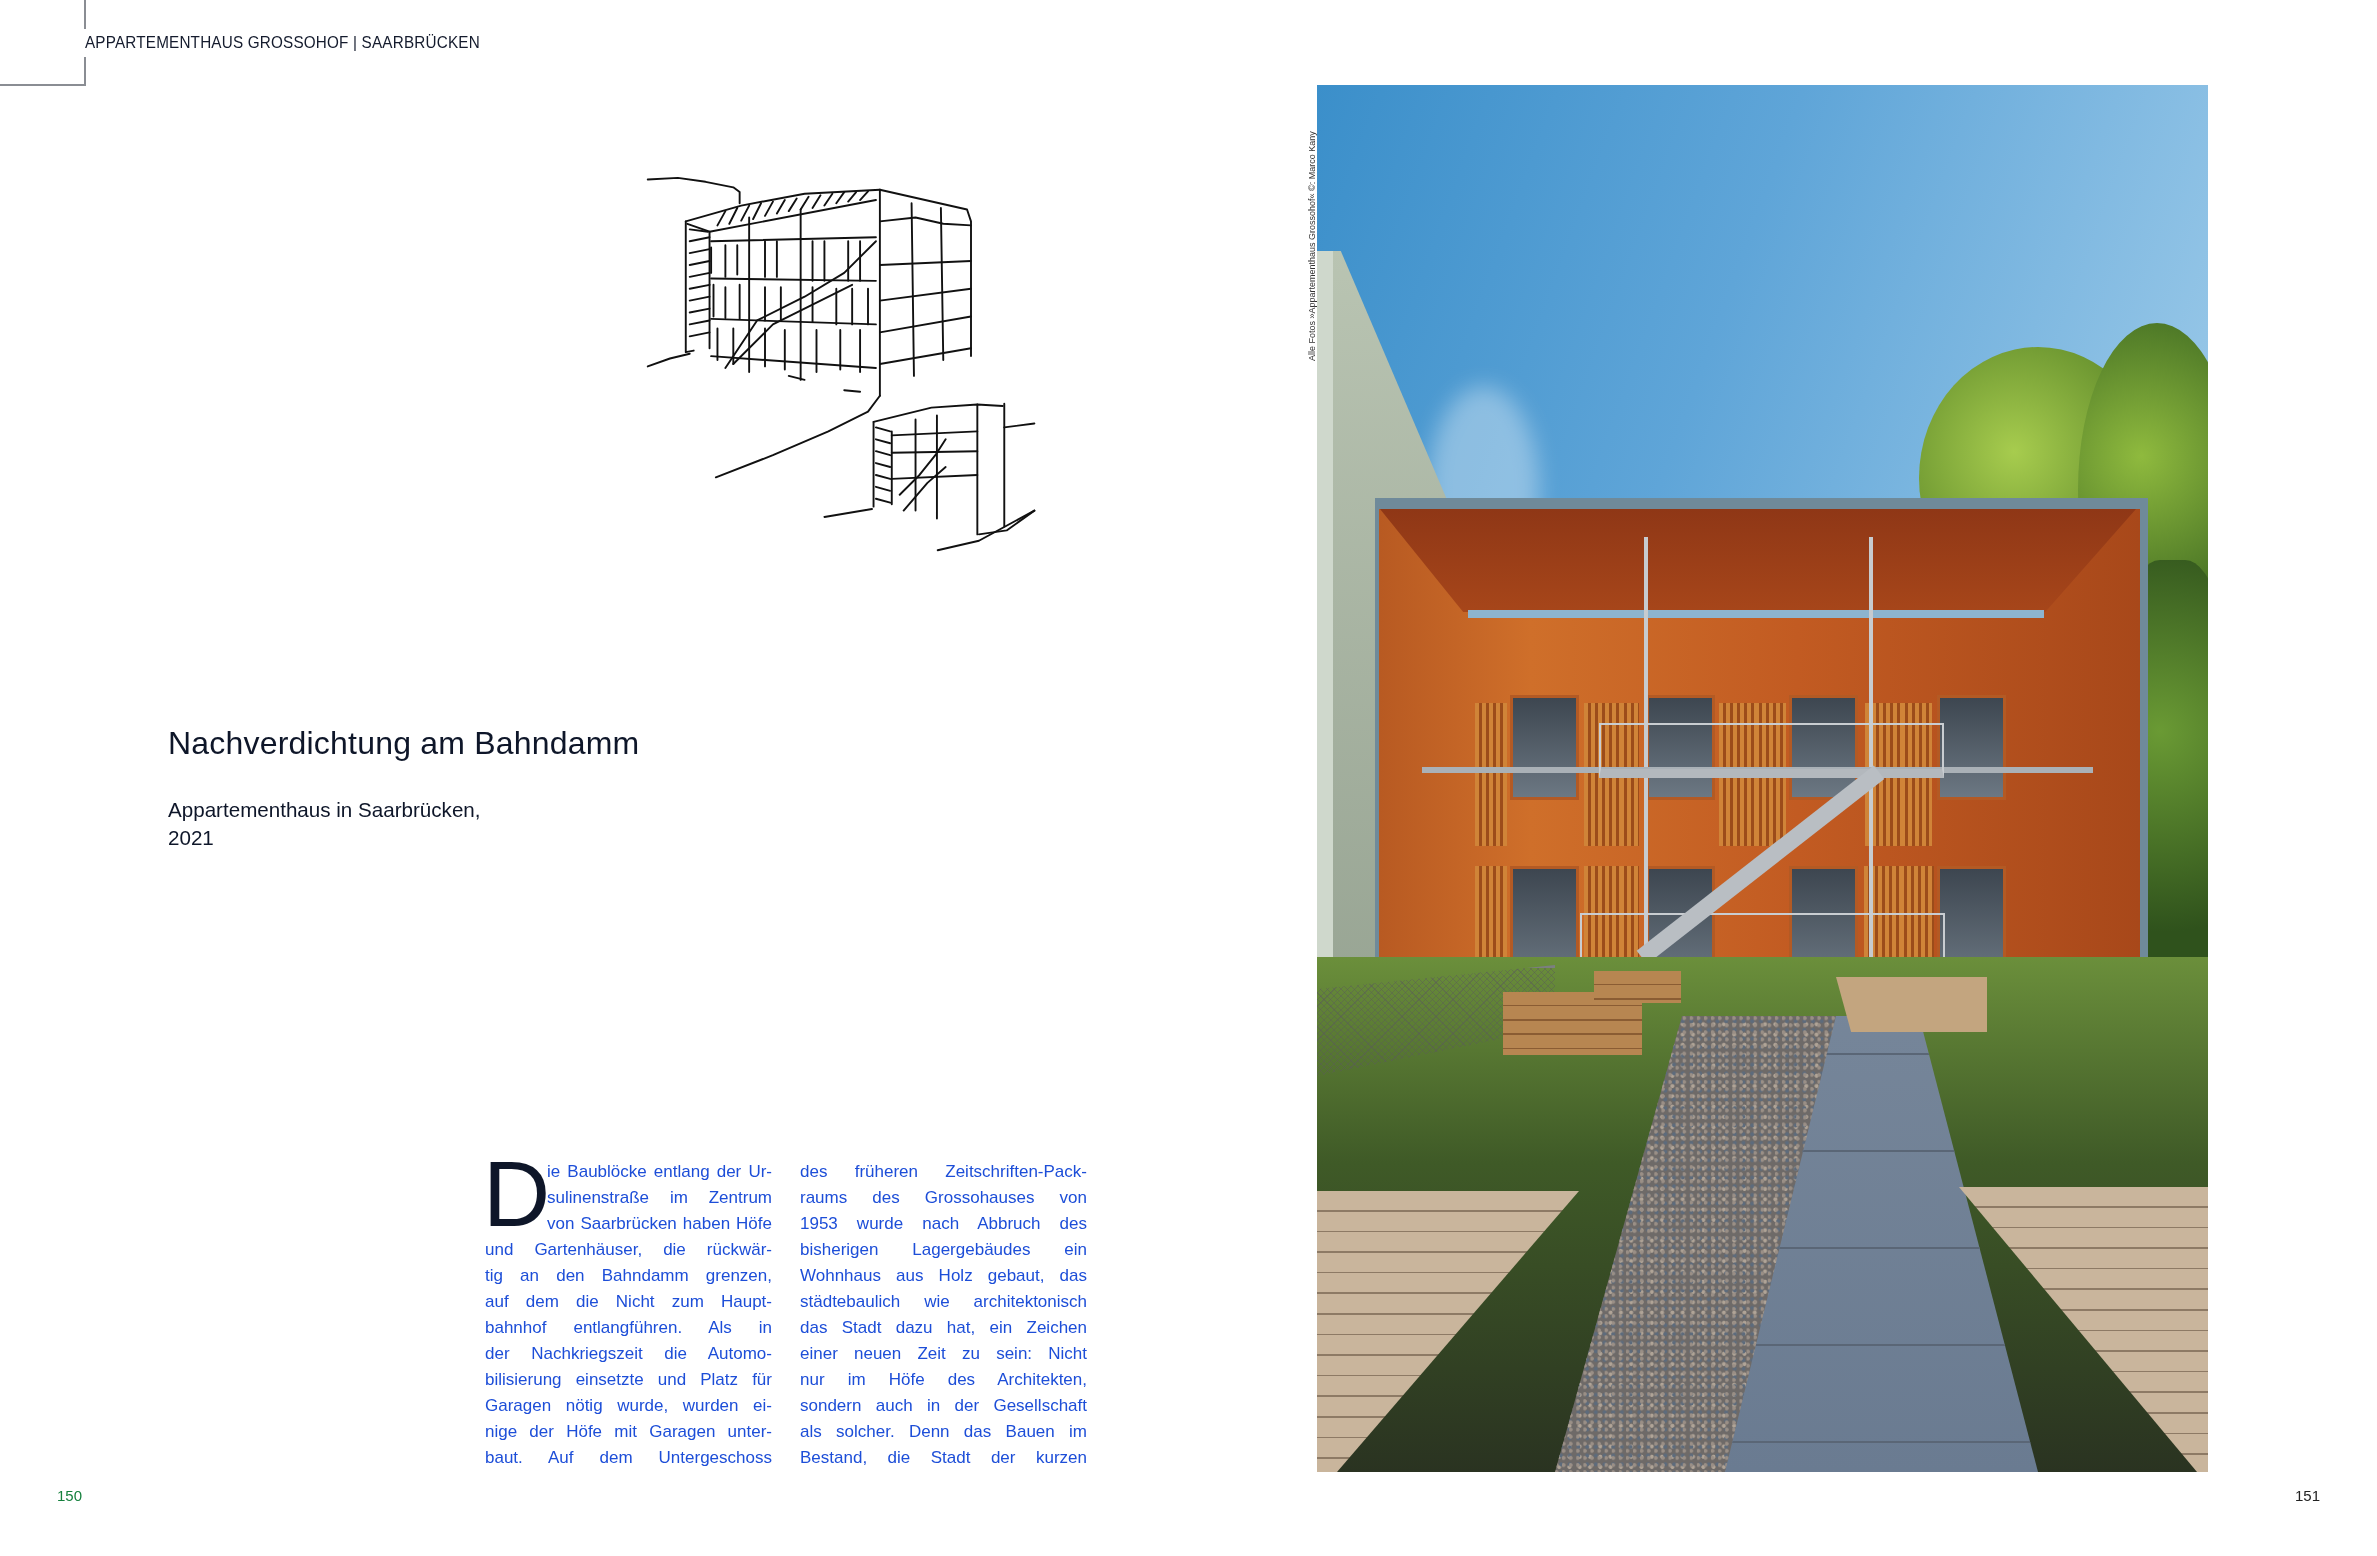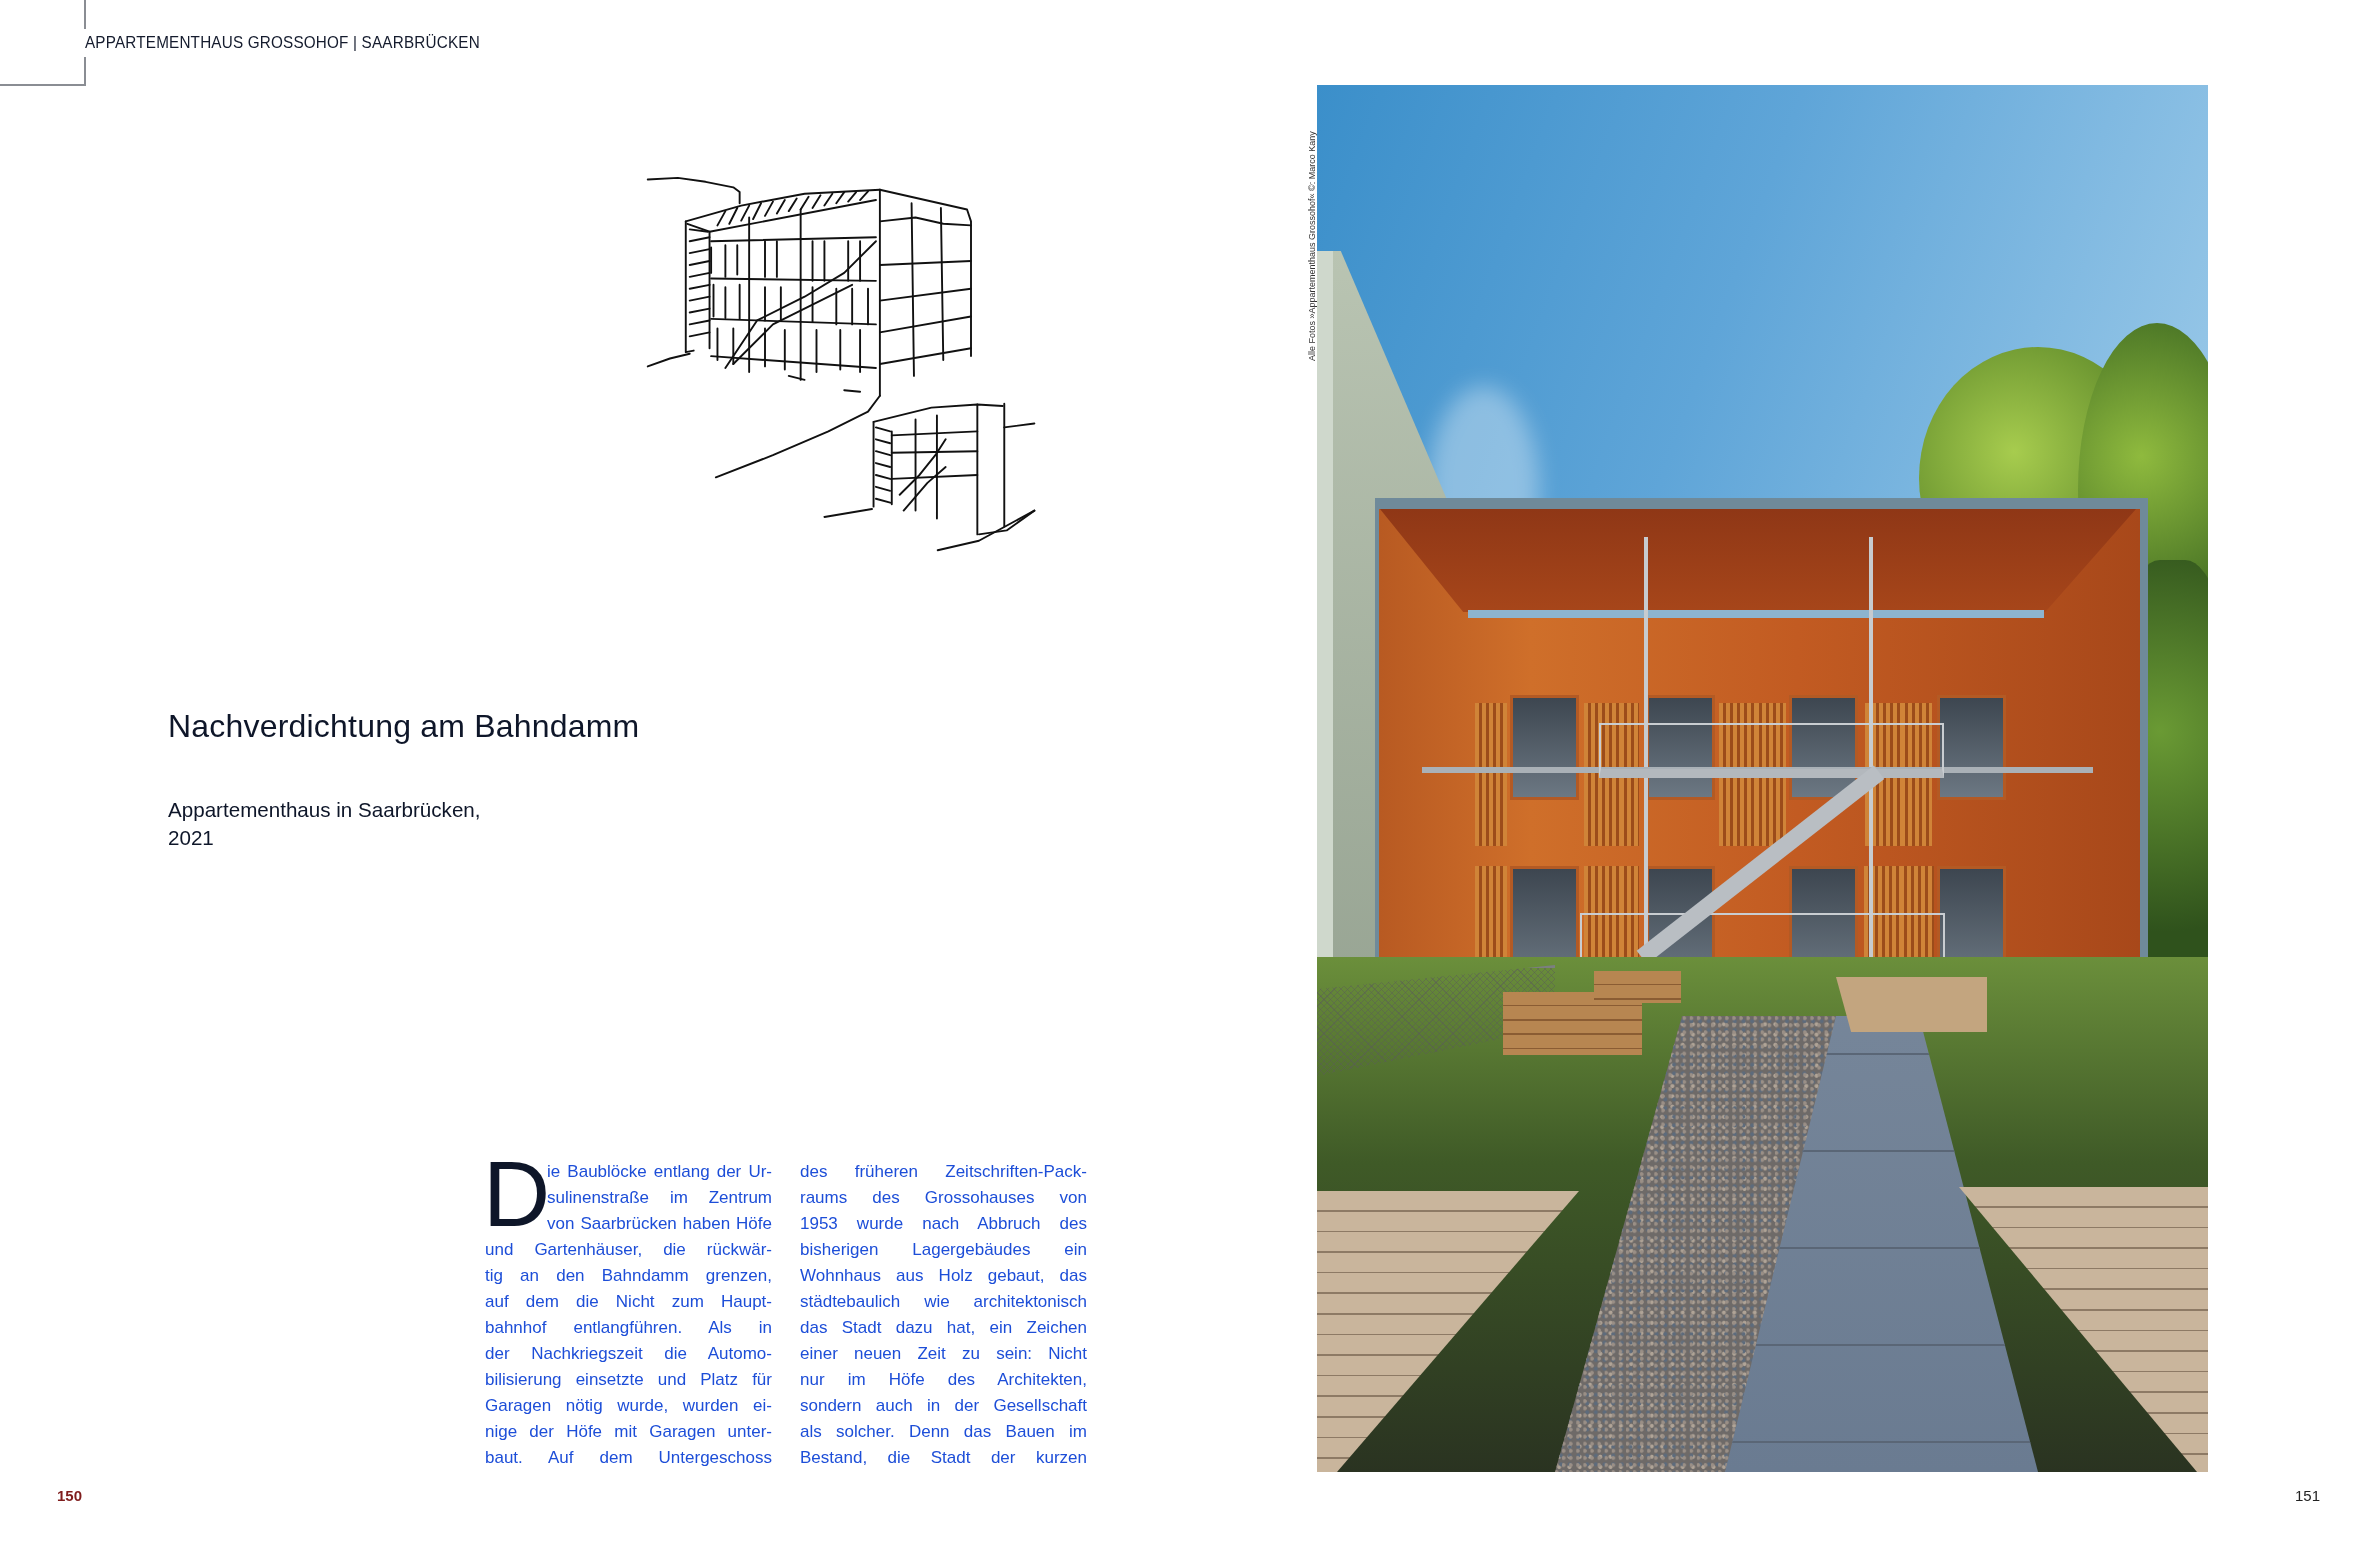--- a/index.html
+++ b/index.html
@@ -11,33 +11,33 @@
   .mark-v1 { left:84px; top:0; width:1.6px; height:28.5px; background:#8a8d93; }
   .mark-v2 { left:84px; top:57px; width:1.6px; height:28.5px; background:#8a8d93; }
   .mark-h  { left:0; top:84px; width:86px; height:1.6px; background:#8a8d93; }
 
   .running-head { left:85px; top:33px; font-size:16.6px; letter-spacing:0.2px; color:#141b2d;
                   white-space:nowrap; transform:scaleX(0.92); transform-origin:left top; }
 
   
   .sketch { left:646px; top:162px; width:444px; height:412px; }
 
-  .title { left:168px; top:708px; font-size:32px; color:#0e1629; white-space:nowrap; letter-spacing:0.2px; }
+  .title { left:168px; top:725px; font-size:32px; color:#0e1629; white-space:nowrap; letter-spacing:0.2px; }
   .subtitle { left:168px; top:796px; font-size:20.6px; line-height:28px; color:#0e1629; }
 
   
   .col { top:1159px; width:287px; font-size:17px; line-height:26px; color:#1d4ed8;
          text-align:justify; }
   .col1 { left:485px; }
   .col2 { left:800px; }
   .col .line { display:block; text-align:justify; text-align-last:justify; white-space:nowrap; height:26px; }
   .col .line.indent { padding-left:62px; }
   .dropcap { left:483px; top:1148px; font-size:93px; line-height:93px; color:#0e1629; font-weight:normal; }
 
-  .folio-left { left:57px; top:1487px; font-size:15px; color:#7f1d1d;font-weight:bold; }
+  .folio-left { left:57px; top:1487px; font-size:15px; color:#15803d; }
   .folio-right { left:2295px; top:1487px; font-size:15px; color:#222; }
 
   
   .credit { left:1307px; top:361px; font-size:9px; color:#333; white-space:nowrap;
             transform:rotate(-90deg); transform-origin:left top; }
 
   
   .photo { left:1317px; top:85px; width:891px; height:1387px; overflow:hidden;
            background:linear-gradient(110deg,#3b8fca 0%,#5fa5d8 35%,#92c4e6 70%,#c5e1f2 100%); }
   .photo .cloud { position:absolute; border-radius:50%; background:rgba(255,255,255,0.35); filter:blur(11px); }

